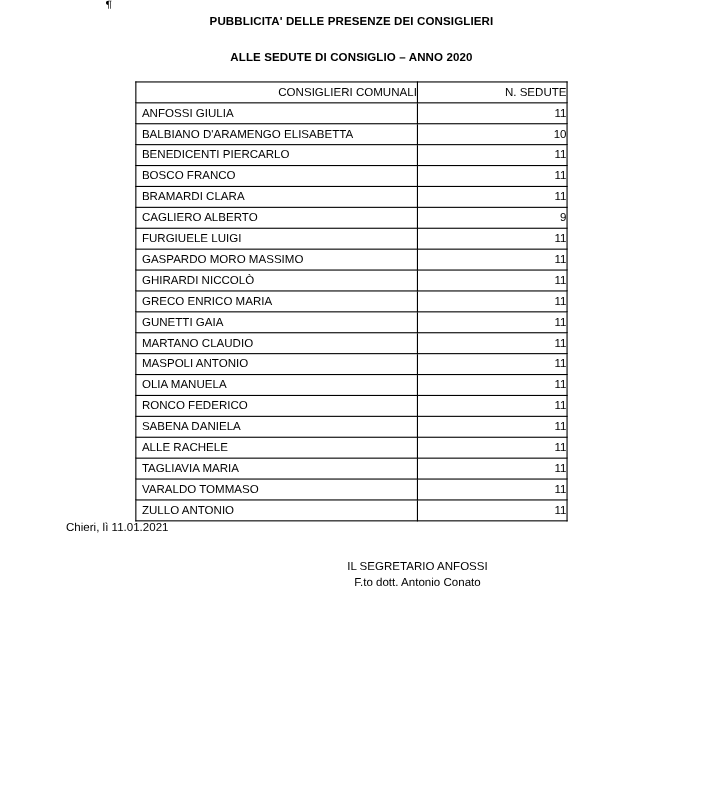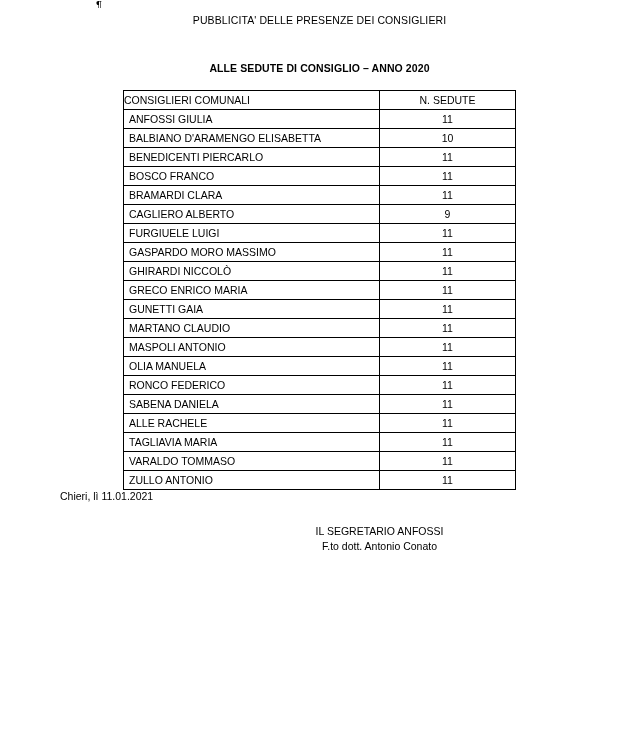--- a/index.html
+++ b/index.html
@@ -31,27 +31,27 @@
     color: #000;
     height: 8px;
     overflow: hidden;
   }
   .title-block {
     padding-top: 14px;
     text-align: center;
   }
   .title-main {
     font-size: 10.5px;
-    font-weight: normal;
+    font-weight: bold;
     letter-spacing: 0.1px;
   }
   .title-sub {
     font-size: 10.5px;
     font-weight: bold;
-    margin-top: 36px;
+    margin-top: 20px;
     letter-spacing: 0.1px;
   }
   .intro {
     margin-top: 22px;
     font-size: 10.5px;
     line-height: 18px;
     text-align: justify;
     text-indent: 38px;
   }
   table.presences {
@@ -62,25 +62,25 @@
   }
   table.presences td, table.presences th {
     border: 1px solid #000000;
     font-size: 10.5px;
     height: 18px;
     padding: 0 0 0 5px;
     font-weight: normal;
     vertical-align: middle;
   }
   table.presences thead th {
-    text-align: left;
+    text-align: right;
     padding: 0;
   }
   table.presences .col-name { width: 255px; }
-  table.presences .col-count { width: 135px; text-align: center; padding: 0; }
+  table.presences .col-count { width: 135px; text-align: right; padding: 0; }
   .after-table {
     margin-top: 14px;
     font-size: 10.5px;
     line-height: 16px;
   }
   .place-date {
     font-size: 10.5px;
   }
   .signature {
     margin-top: 22px;

